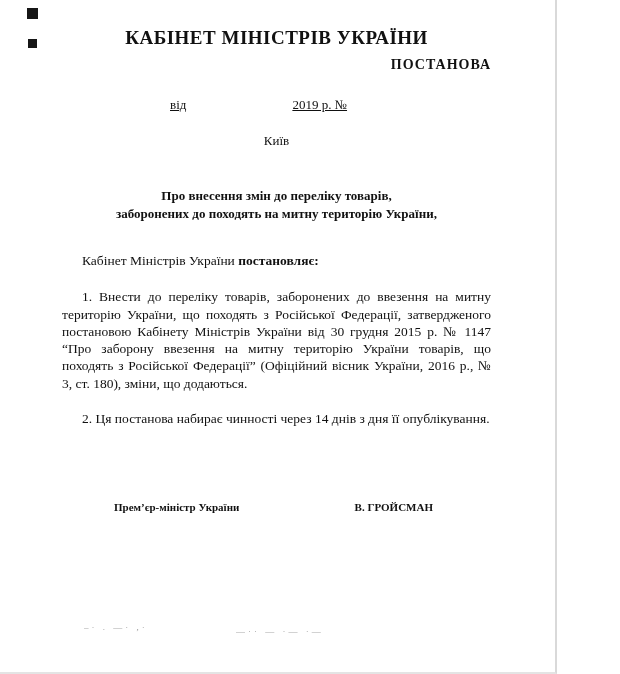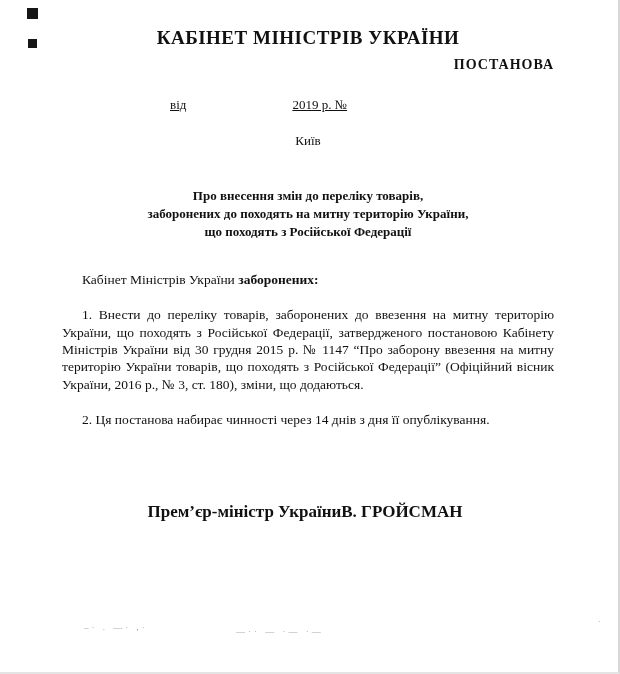--- a/index.html
+++ b/index.html
@@ -2,21 +2,21 @@
 <html><head>
 <meta charset="utf-8">
 <style>
   html, body {
     margin: 0;
     padding: 0;
     background: #ffffff;
   }
   .page {
     position: relative;
-    width: 620px;
+    width: 557px;
     height: 674px;
     background: #ffffff;
     font-family: "Liberation Serif", "DejaVu Serif", serif;
     color: #111111;
     overflow: hidden;
     box-sizing: border-box;
     border-right: 2px solid #d9d9d9;
     border-bottom: 2px solid #e4e4e4;
   }
   .content {
@@ -71,23 +71,23 @@
     margin-top: 18px;
     font-size: 13.5px;
     text-indent: 20px;
     text-align: justify;
     line-height: 1.28;
     font-family: Liberation Serif, serif;
   }
   .signature-row {
     margin-top: 74px;
     display: flex;
-    justify-content: center;
+    justify-content: space-between;
     font-weight: bold;
-    font-size: 17px;
+    font-size: 11px;
   }
   .signature-row .sig-left { margin-left: 52px; }
   .signature-row .sig-right { margin-right: 58px; }
 
   
   .artifact {
     position: absolute;
     background: #161616;
   }
   .artifact-1 { left: 27px; top: 8px;  width: 11px; height: 11px; }
@@ -120,25 +120,24 @@
     <div class="date-line">
       <span class="date-prefix">від</span>
       <span class="date-suffix">2019 р. №</span>
     </div>
 
     <div class="city-line">Київ</div>
 
     <div class="res-title">
       <div>Про внесення змін до переліку товарів,</div>
       <div>заборонених до походять на митну територію України,</div>
-      <div>що походять з Російської Федерації</div>
     </div>
 
     <div class="preamble">
-      <span>Кабінет Міністрів України </span><span class="bold">заборонених:</span>
+      <span>Кабінет Міністрів України </span><span class="bold">постановляє:</span>
     </div>
 
     <div class="para">1. Внести до переліку товарів, заборонених до ввезення на митну територію України, що походять з Російської Федерації, затвердженого постановою Кабінету Міністрів України від 30 грудня 2015 р. № 1147 “Про заборону ввезення на митну територію України товарів, що походять з Російської Федерації” (Офіційний вісник України, 2016 р., № 3, ст. 180), зміни, що додаються.</div>
 
     <div class="para">2. Ця постанова набирає чинності через 14 днів з дня її опублікування.</div>
 
     <div class="signature-row">
       <span class="sig-left">Прем’єр-міністр України</span>
       <span class="sig-right">В. ГРОЙСМАН</span>
     </div>

